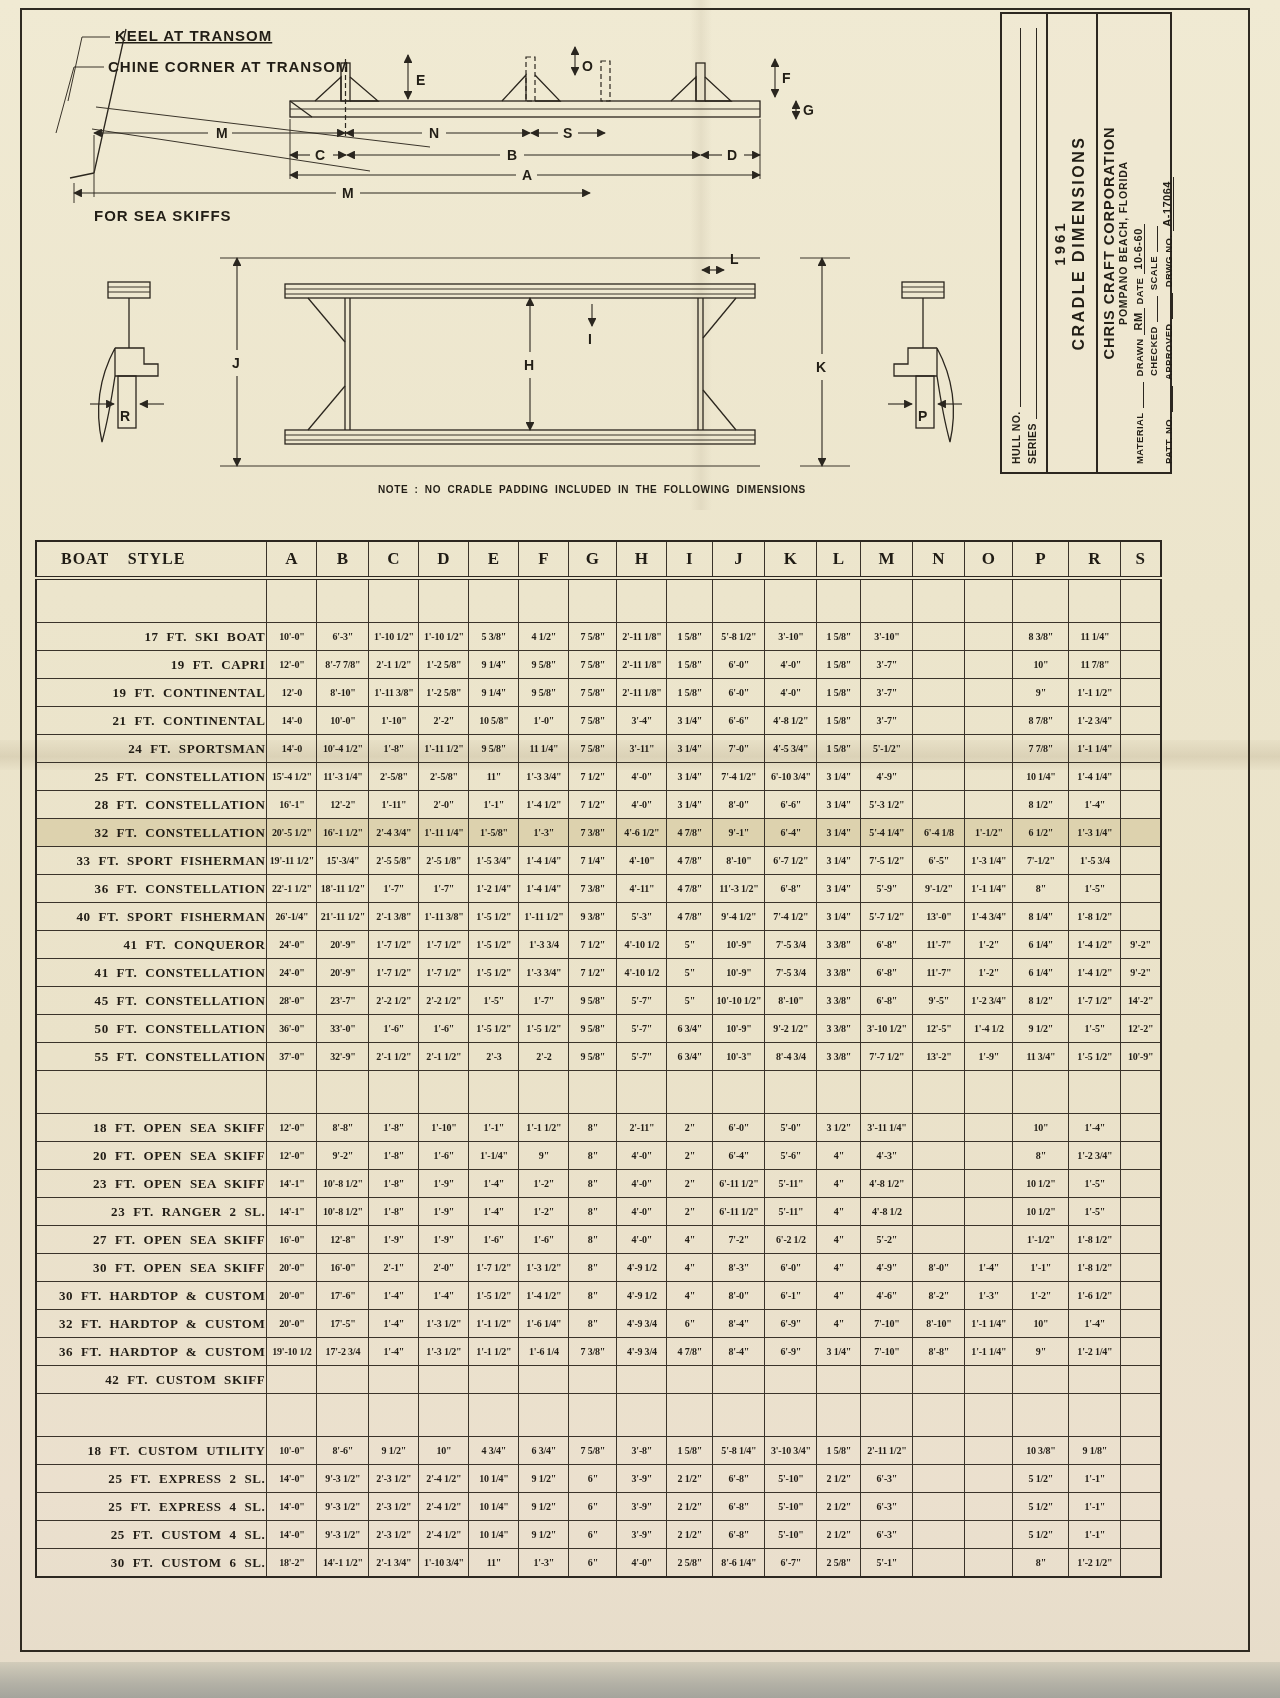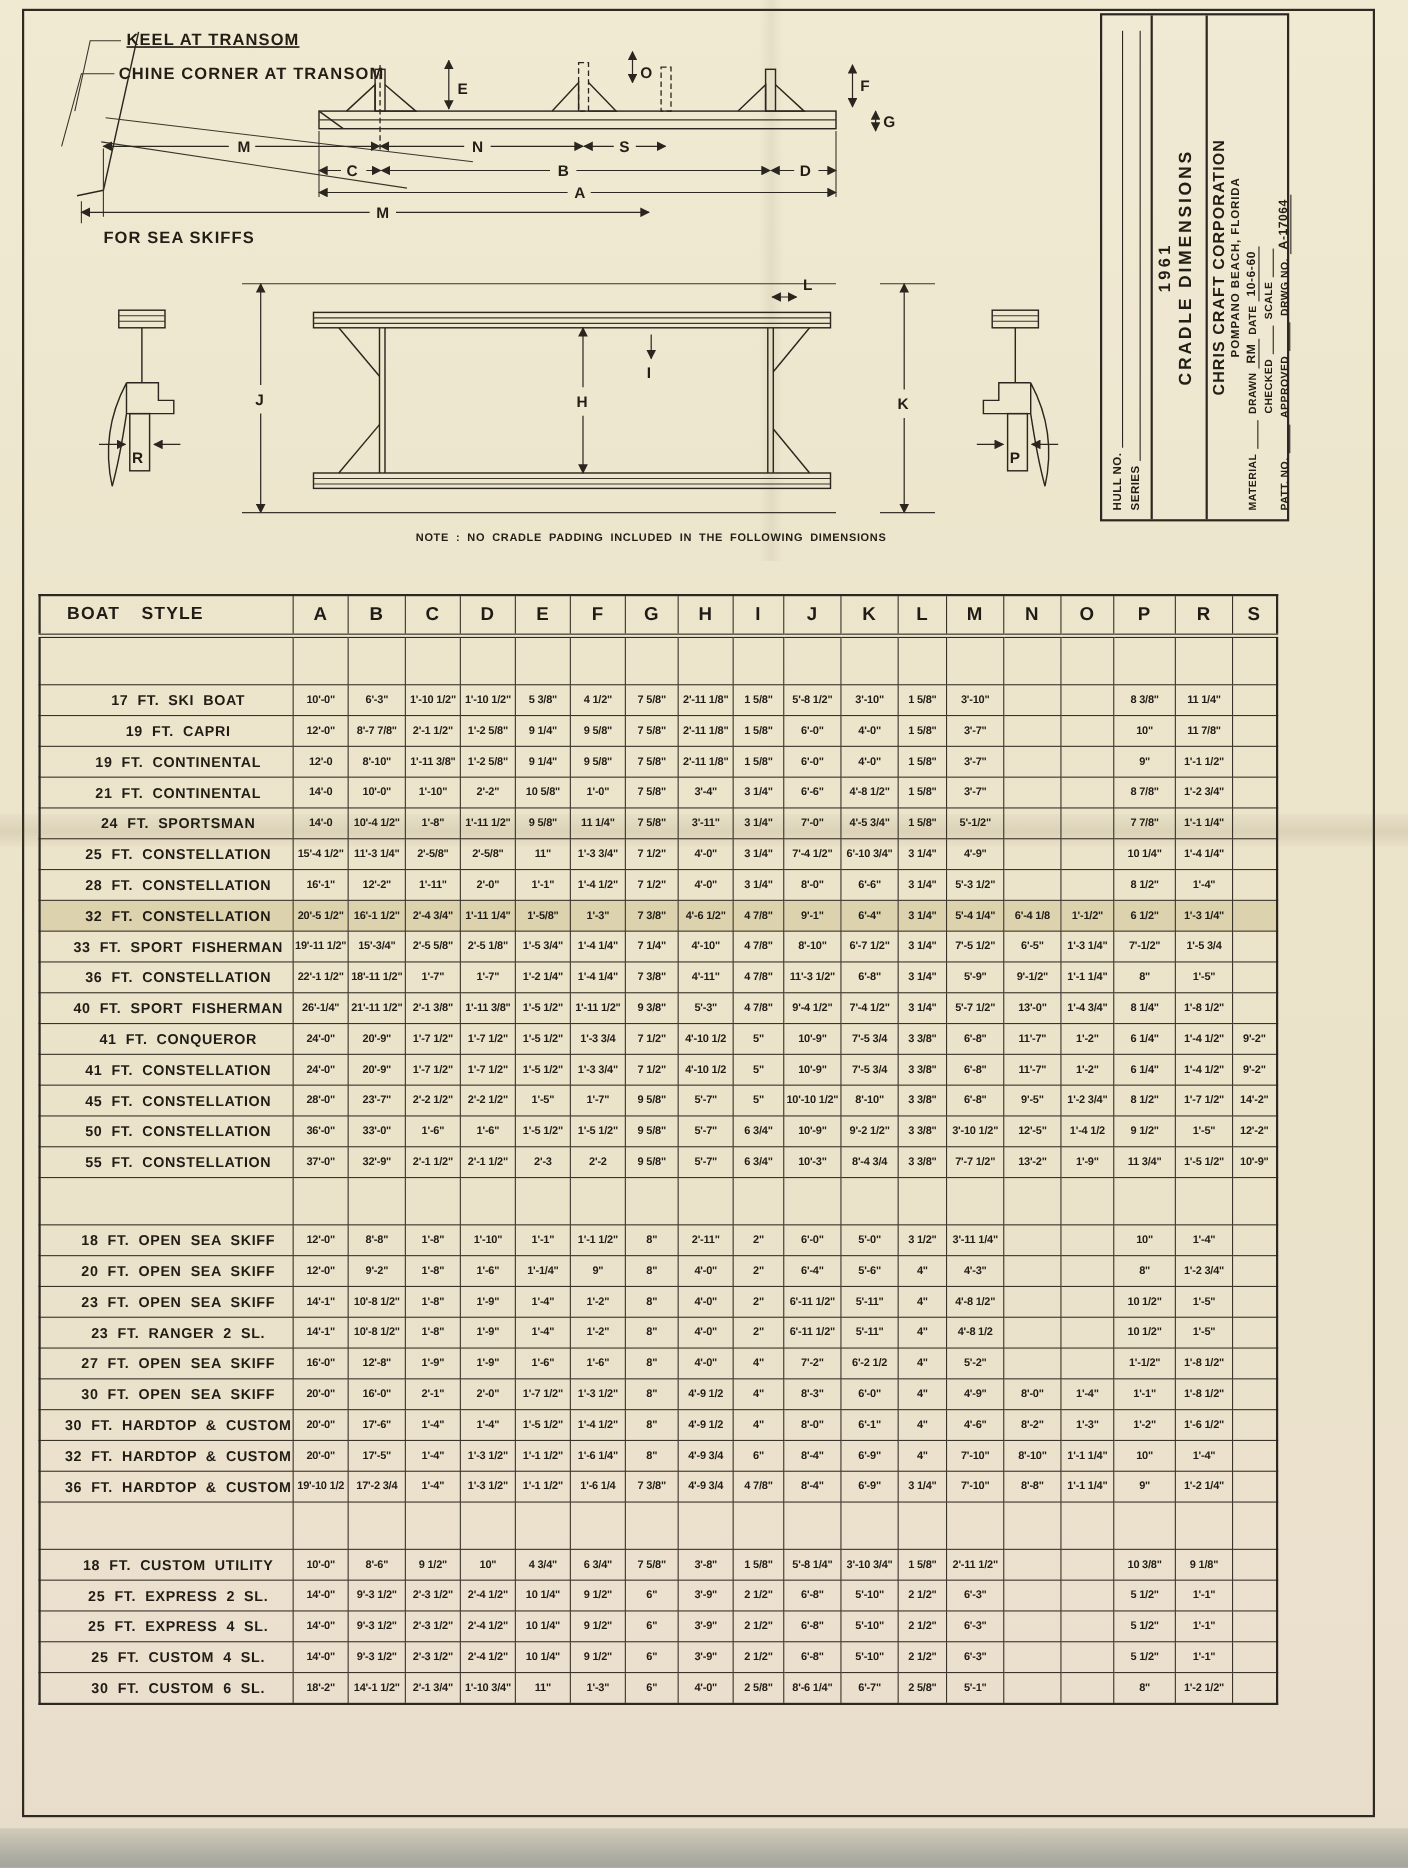--- a/index.html
+++ b/index.html
@@ -36,27 +36,27 @@
   .tb-name{font-size:16px;font-weight:700;letter-spacing:2.5px;margin-top:2px;}
   .tb-company{height:70px;}
   .tb-co{text-align:center;font-size:14.5px;font-weight:700;letter-spacing:1px;}
   .tb-loc{text-align:center;font-size:10.5px;font-weight:700;letter-spacing:0.8px;margin-bottom:3px;}
   .tb-fields .tb-line{font-size:9.5px;margin-top:2px;}
   .tb-fields .rule{flex:0 0 26px;}
   .tb-fields .sp{flex:0 0 88px;}
   .val{border-bottom:1.5px solid #2c2720;font-size:11px;font-weight:700;padding:0 4px;margin:0 4px;letter-spacing:0.5px;}
 
   
-  .dim-table{position:absolute;left:35px;top:540px;border-collapse:collapse;table-layout:fixed;background:transparent;}
+  .dim-table{position:absolute;left:35px;top:540px;border-collapse:collapse;table-layout:fixed;background:transparent;font-family:Liberation Serif, serif;}
   .dim-table th,.dim-table td{border:1px solid #3a332a;color:#201c15;overflow:hidden;white-space:nowrap;}
   .dim-table{border:2.5px solid #2c2720;}
   .dim-table thead th{height:32px;font-size:17px;font-weight:700;border-bottom:4px double #2c2720;letter-spacing:1px;}
   .dim-table thead th.style-h{font-size:16px;text-align:left;padding-left:24px;word-spacing:14px;}
   .dim-table tbody td{height:27px;font-size:10px;font-weight:700;text-align:center;padding:0 1px;letter-spacing:-0.2px;}
-  .dim-table tbody td.style-cell{font-size:13px;text-align:center;padding-left:22px;letter-spacing:0.6px;word-spacing:4px;}
+  .dim-table tbody td.style-cell{font-size:13px;text-align:right;padding-left:22px;letter-spacing:0.6px;word-spacing:4px;}
   .dim-table tr.spacer td{height:42px;}
   .dim-table tr.hl td{background:rgba(205,188,140,0.45);}
 </style>
 </head>
 <body>
 
 <div class="sheet">
   <div class="frame"></div>
   <div class="vcrease"></div>
   <div class="fold1"></div>
@@ -862,20 +862,41 @@
           <td>8'-4"</td>
           <td>6'-9"</td>
           <td>3 1/4"</td>
           <td>7'-10"</td>
           <td>8'-8"</td>
           <td>1'-1 1/4"</td>
           <td>9"</td>
           <td>1'-2 1/4"</td>
           <td></td>
         </tr>
+        <tr>
+          <td class="style-cell">42 FT. CUSTOM SKIFF</td>
+          <td></td>
+          <td></td>
+          <td></td>
+          <td></td>
+          <td></td>
+          <td></td>
+          <td></td>
+          <td></td>
+          <td></td>
+          <td></td>
+          <td></td>
+          <td></td>
+          <td></td>
+          <td></td>
+          <td></td>
+          <td></td>
+          <td></td>
+          <td></td>
+        </tr>
         <tr class="spacer">
           <td class="style-cell"></td>
           <td></td>
           <td></td>
           <td></td>
           <td></td>
           <td></td>
           <td></td>
           <td></td>
           <td></td>

